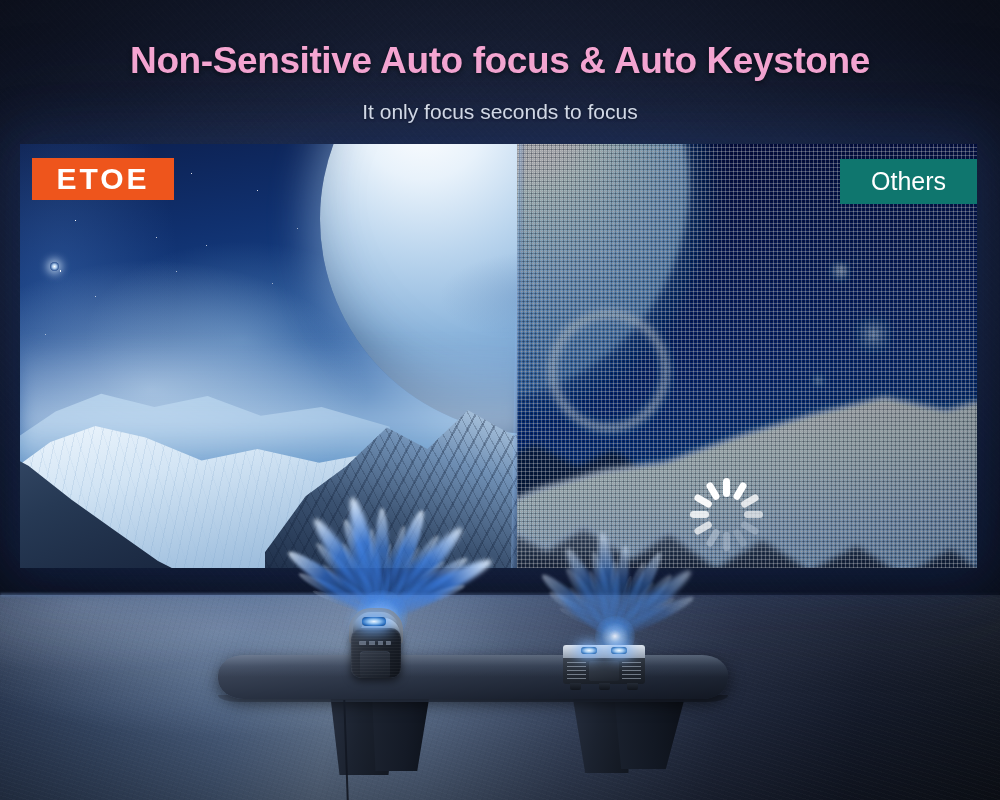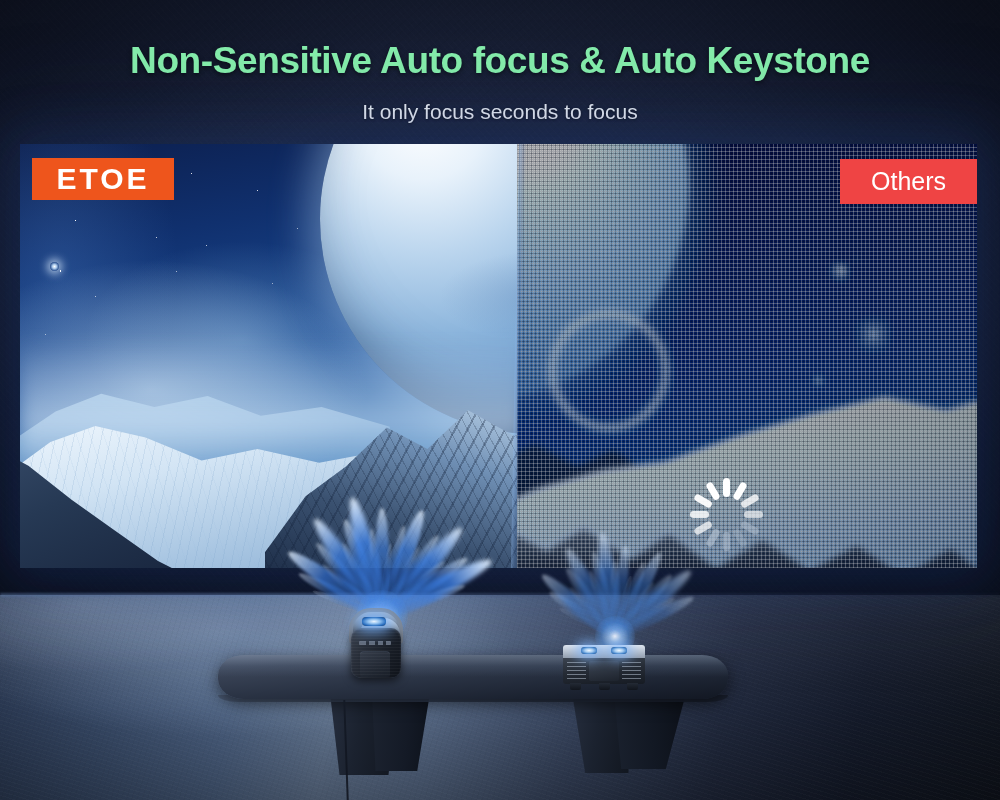--- a/index.html
+++ b/index.html
@@ -63,21 +63,21 @@
   .floor-line {
     position:absolute; left:0; top:593px; width:1000px; height:4px;
     background:linear-gradient(90deg, rgba(90,115,155,.55) 0%, rgba(110,138,180,.5) 30%, rgba(45,58,85,.4) 65%, rgba(20,26,40,.3) 100%);
     filter:blur(1.2px);
   }
 
   
   .headline {
     position:absolute; left:0; top:40px; width:1000px;
     text-align:center;
-    color:#86efac;
+    color:#f9a8d4;
     font-size:37px; font-weight:bold;
     letter-spacing:-.4px;
     font-stretch:condensed;
     text-shadow:0 2px 5px rgba(0,0,0,.55);
     white-space:nowrap;
   }
   .subhead {
     position:absolute; left:0; top:100px; width:1000px;
     text-align:center;
     color:#eef2f8;
@@ -321,21 +321,21 @@
   }
   .badge-etoe-text {
     color:#ffffff;
     font-size:30px; font-weight:bold;
     letter-spacing:3px;
     line-height:1;
   }
   .badge-others {
     position:absolute; right:0px; top:15px;
     width:137px; height:45px;
-    background:#ef4444;
+    background:#0f766e;
     display:flex; align-items:center; justify-content:center;
     z-index:8;
   }
   .badge-others-text {
     color:#ffffff;
     font-size:25px; font-weight:400;
   }
 
   
   .spinner {

